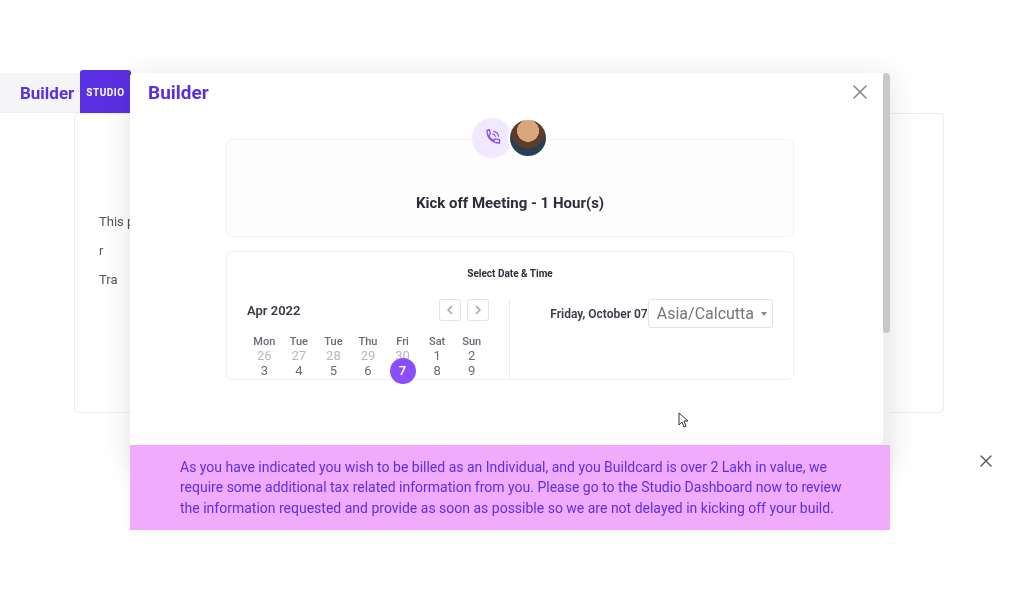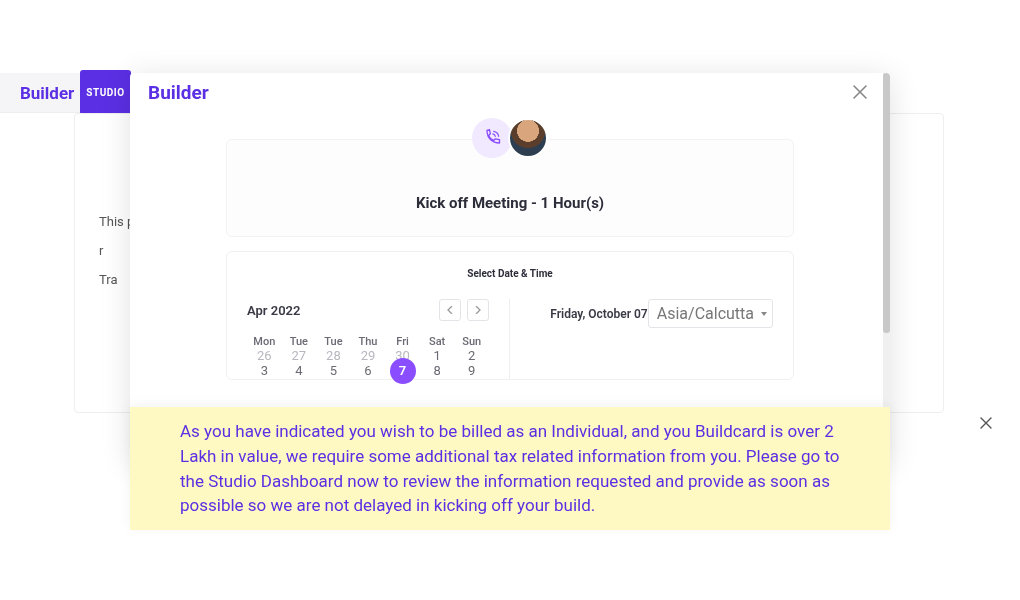--- a/index.html
+++ b/index.html
@@ -124,22 +124,22 @@
     position:absolute; right:5px; top:50%; transform:translateY(-50%);
     width:0;height:0;border-left:3px solid transparent;border-right:3px solid transparent;border-top:4px solid #888;
   }
 
   .cursor-ptr { position:absolute; left: 548px; top: 339px; font-size: 14px; color:#222; pointer-events:none; }
 
   
   .notice {
     position:absolute; left:130px; right:0; bottom: 70px;
     width: 760px;
-    background:#fef9c3; padding: 12px 40px 12px 50px;
-    font-size: 17px; line-height: 1.45; color:#5b2fe3;
+    background:#f0abfc; padding: 12px 40px 12px 50px;
+    font-size: 14px; line-height: 1.45; color:#5b2fe3;
     box-shadow: 0 -2px 12px rgba(0,0,0,.05);
     display:flex; align-items:flex-start; gap:20px;justify-content:center;
   }
   .notice-close {
     position:absolute; right: -106px; top: 6px;
     font-size:16px; color:#666; cursor:pointer;
     width:20px;height:20px;display:flex;align-items:center;justify-content:center;
   }
 </style>
 </head>

